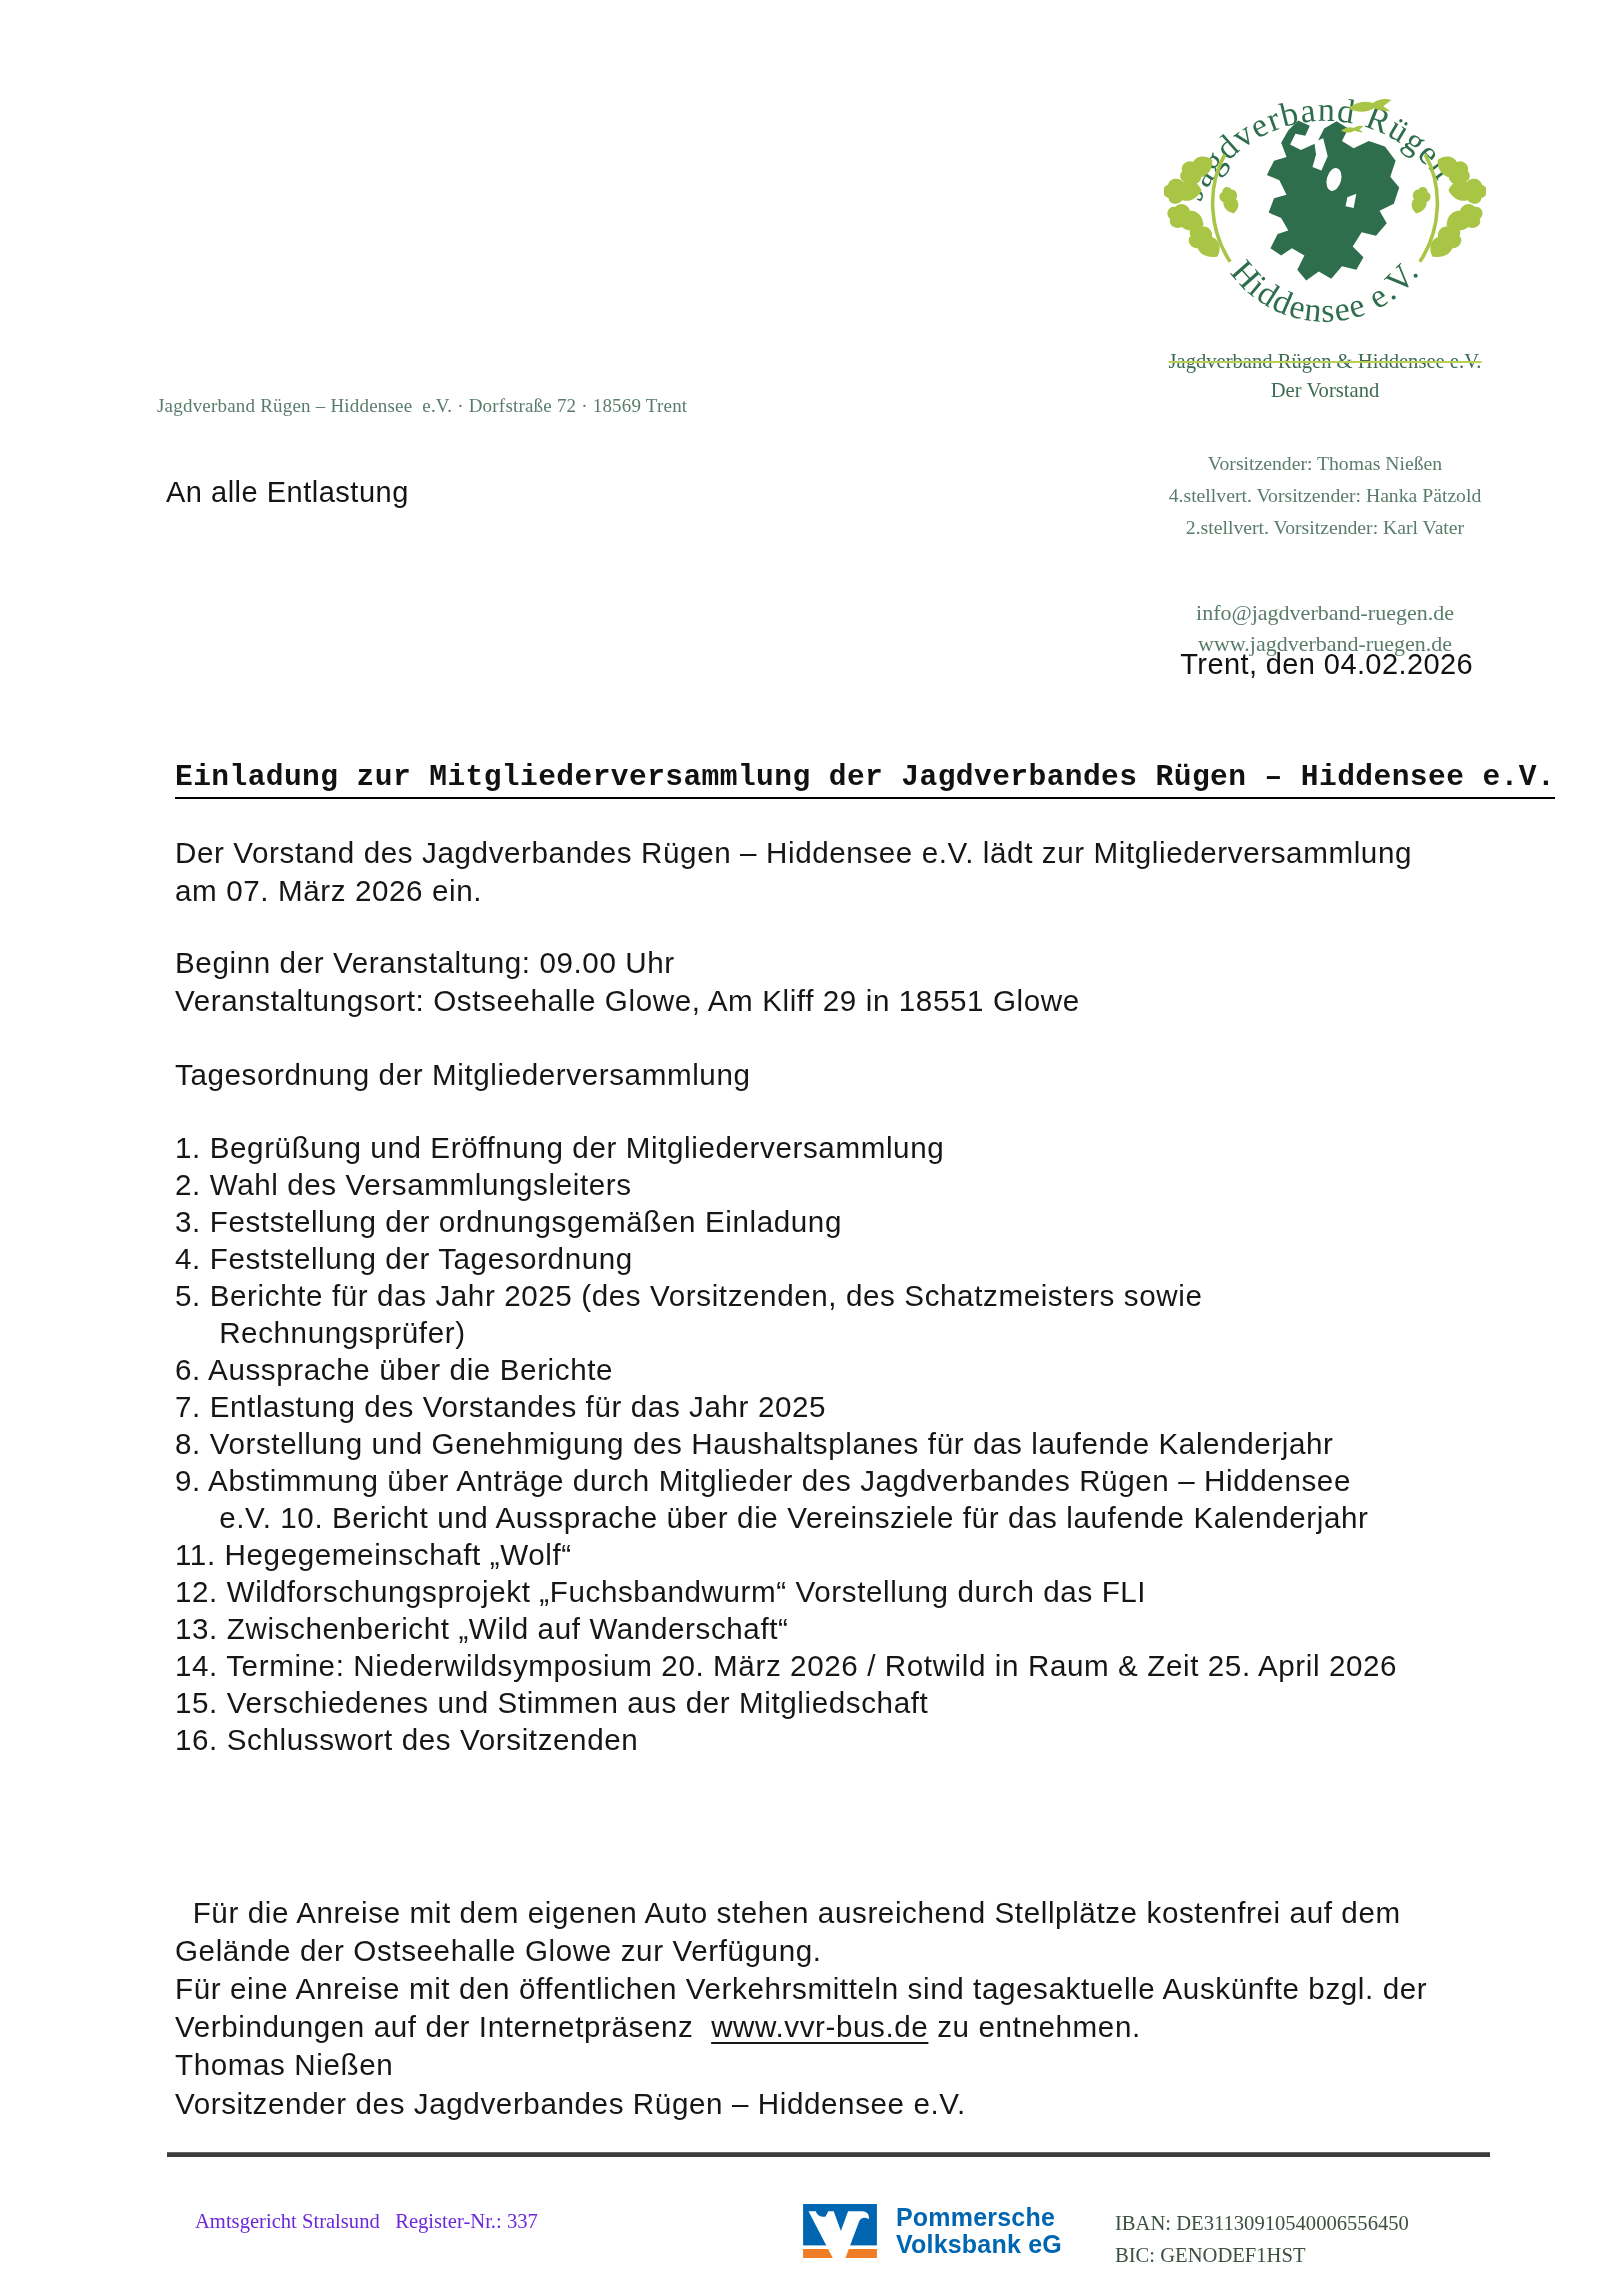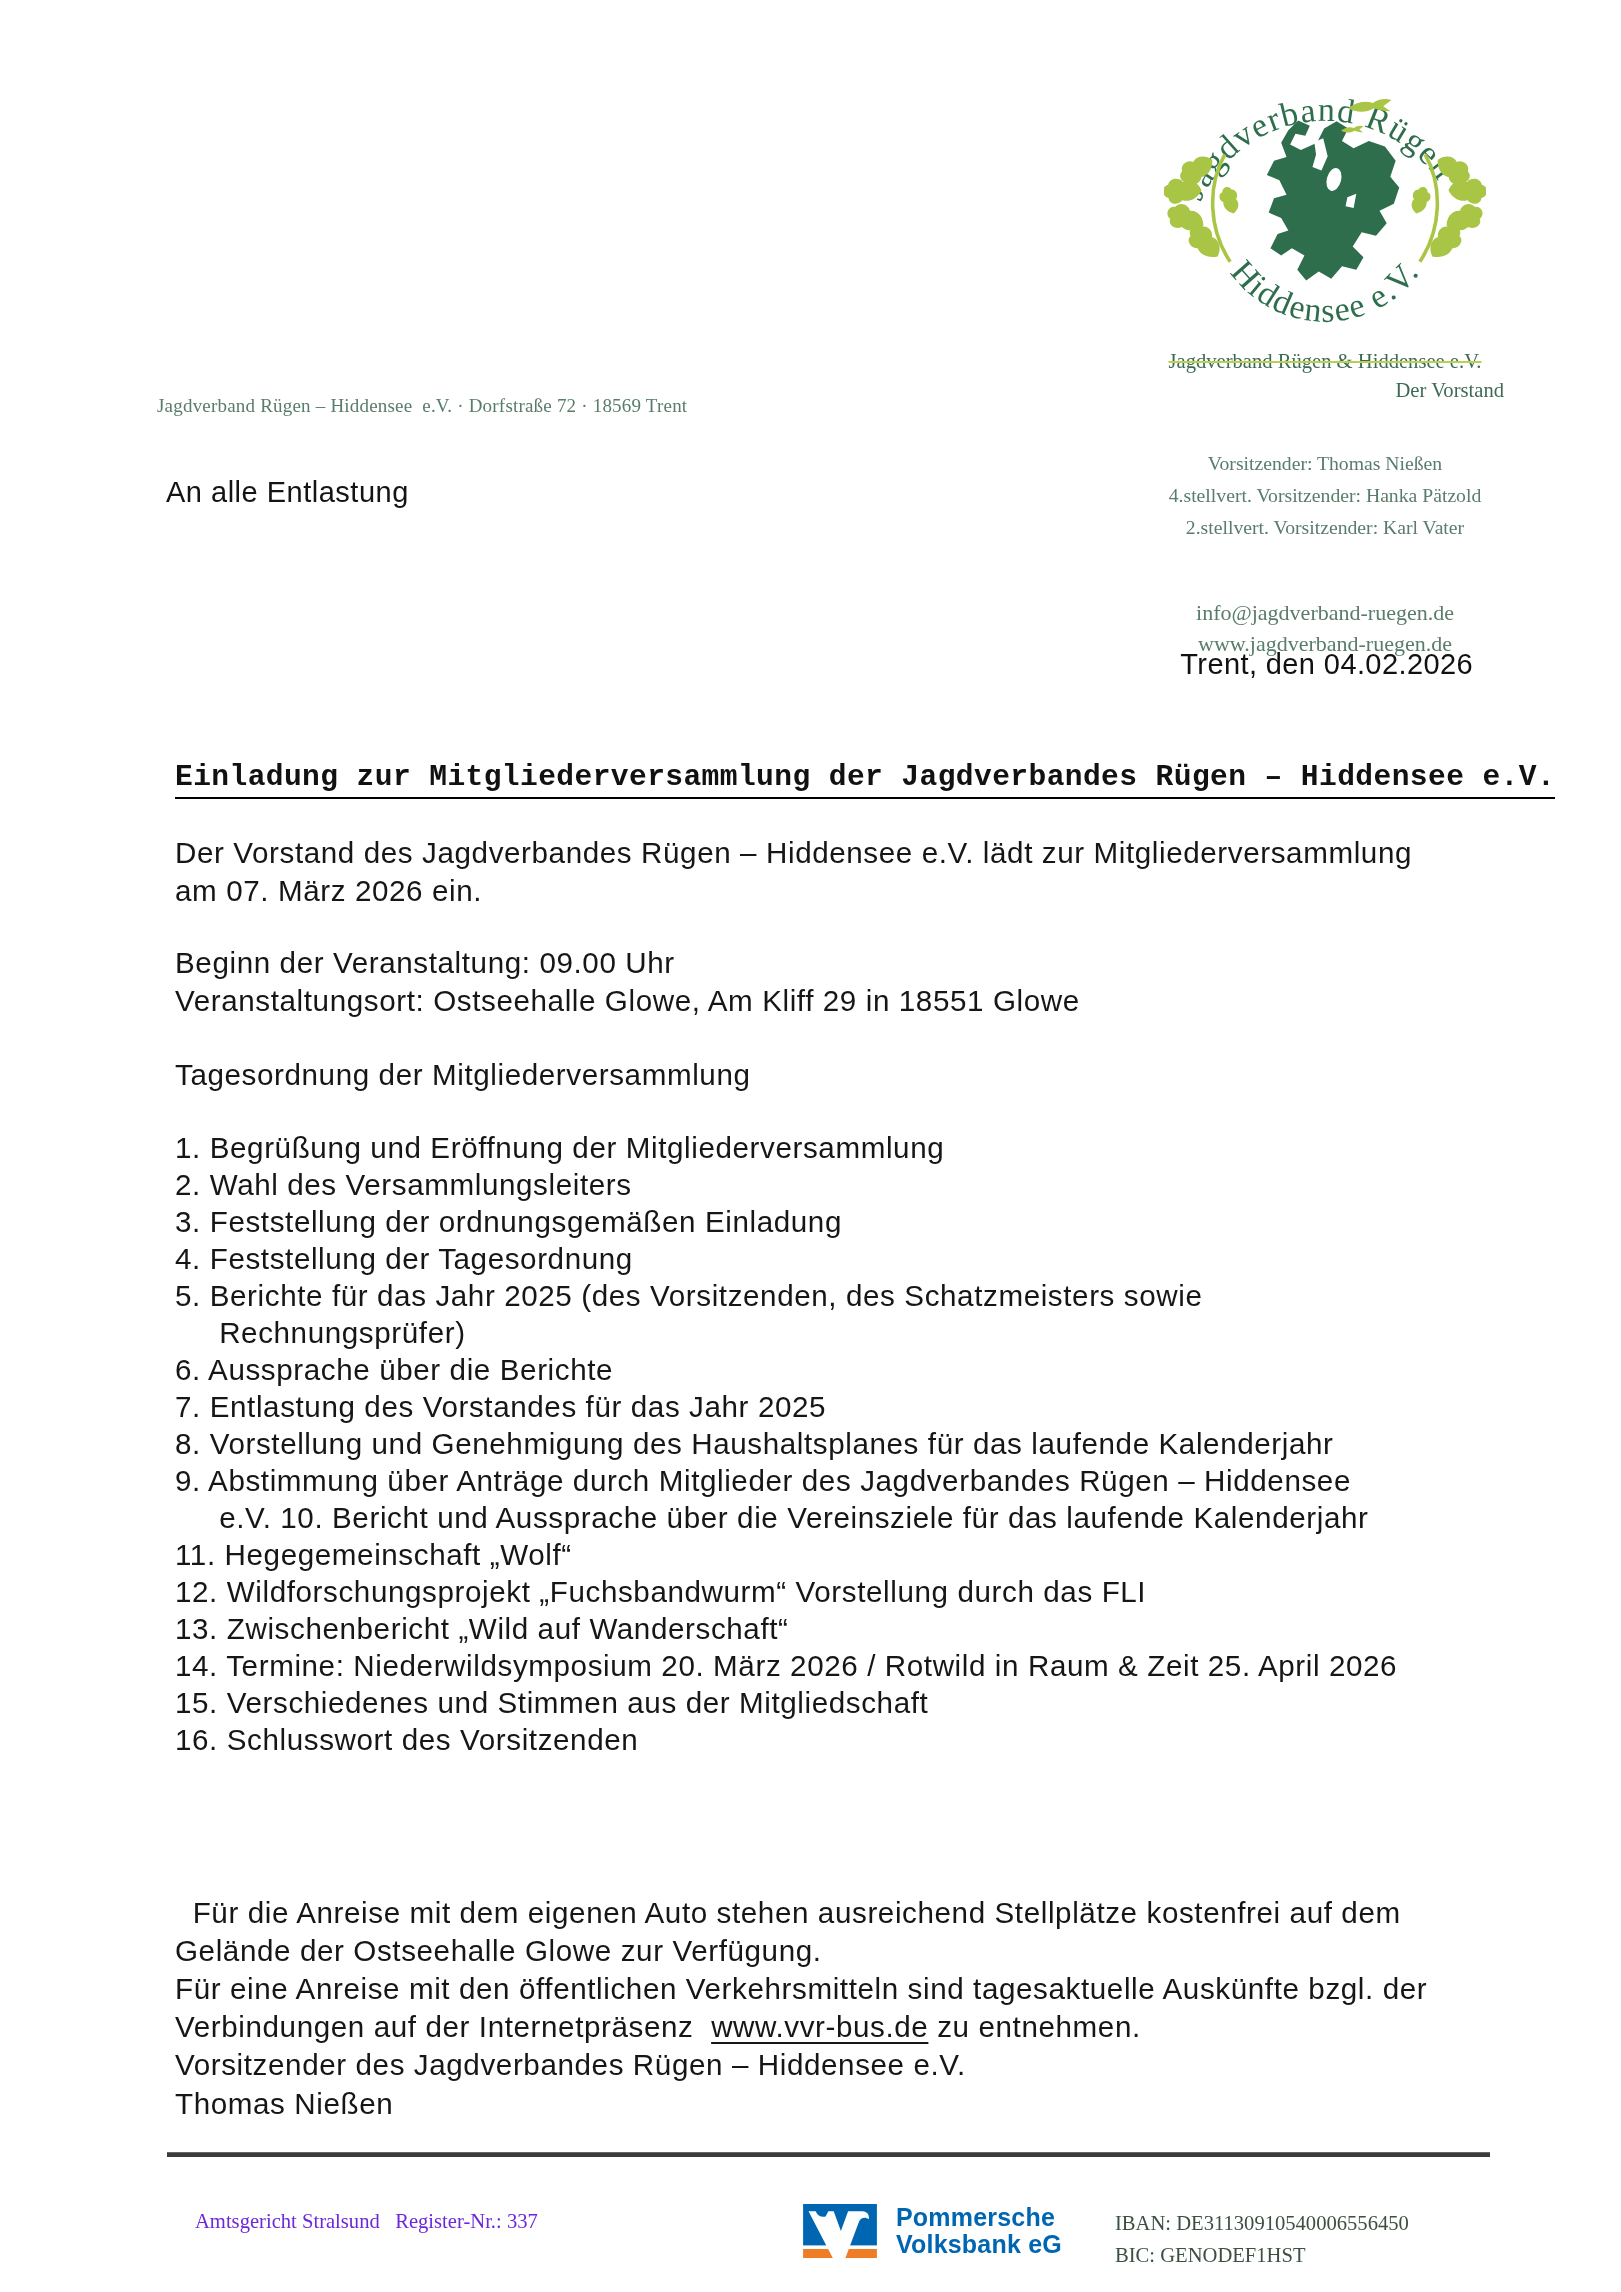--- a/index.html
+++ b/index.html
@@ -11,21 +11,21 @@
 
   
   #sender{left:157px;top:395px;font-size:19px;color:#5a7c6b;letter-spacing:0.2px;}
   #recipient{left:166px;top:476px;font-size:29px;color:#141414;letter-spacing:0.5px;}
 
   
   #letterhead{left:1146px;top:36px;width:358px;text-align:center;}
   #letterhead svg.logo{display:block;margin:0 auto;}
   .org-struck{font-size:20.6px;color:#3d6b52;margin-top:1.8px;}
   .org-struck .strike{text-decoration:line-through;text-decoration-color:#b9cf56;text-decoration-thickness:2.2px;}
-  .org-sub{font-size:20.6px;color:#3d6b52;margin-top:6.3px;text-align:right;}
+  .org-sub{font-size:20.6px;color:#3d6b52;margin-top:6.3px;}
   .board{margin-top:45px;font-size:19.7px;color:#5a7c6b;}
   .board-line{line-height:32px;}
   .contact{margin-top:54px;font-size:22px;color:#5a7c6b;line-height:31px;}
 
   
   #date-line{left:985px;top:648px;width:488px;text-align:right;font-size:29px;letter-spacing:0.4px;}
   #title{left:175px;top:760px;font-size:29.6px;font-weight:bold;letter-spacing:0.4px;font-family:Liberation Mono, monospace;}
   #title .u{border-bottom:2.7px solid #000;padding-bottom:2.7px;}
   .body{font-size:29.6px;line-height:37px;letter-spacing:0.6px;width:1424px;color:#161616;}
   #intro{left:175px;top:834px;line-height:38px;}
@@ -132,22 +132,22 @@
   </div>
 
 <div class="abs sans pre body" id="closing">
   <span>Für die Anreise mit dem eigenen Auto stehen ausreichend Stellplätze kostenfrei auf dem
 Gelände der Ostseehalle Glowe zur Verfügung.
 Für eine Anreise mit den öffentlichen Verkehrsmitteln sind tagesaktuelle Auskünfte bzgl. der
 Verbindungen auf der Internetpräsenz  </span><span class="link">www.vvr-bus.de</span><span> zu entnehmen.</span>
 </div>
 
 <div class="abs sans body" id="signature">
+  <div>Thomas Nießen</div>
   <div>Vorsitzender des Jagdverbandes Rügen – Hiddensee e.V.</div>
-  <div>Thomas Nießen</div>
 </div>
 
 <div class="abs" id="footer-line"></div>
 <div class="abs serif pre" id="registry">Amtsgericht Stralsund   Register-Nr.: 337</div>
 
 <svg class="abs" id="bank-logo" width="74" height="54" viewBox="0 0 82 60" xmlns="http://www.w3.org/2000/svg">
   <rect x="0" y="0" width="82" height="46" fill="#0066b2"></rect>
   <rect x="0" y="50" width="82" height="10" fill="#ee7d26"></rect>
   <path fill="#ffffff" d="M 6 8 L 14 8 C 16 13 20 15 25 14 L 28 8 L 34 8 L 42 30 L 50 8 L 66 8 C 71 8 74 12 73 17 C 69 14 64 15 62 20 L 47 60 L 33 60 Z"></path>
 </svg>

